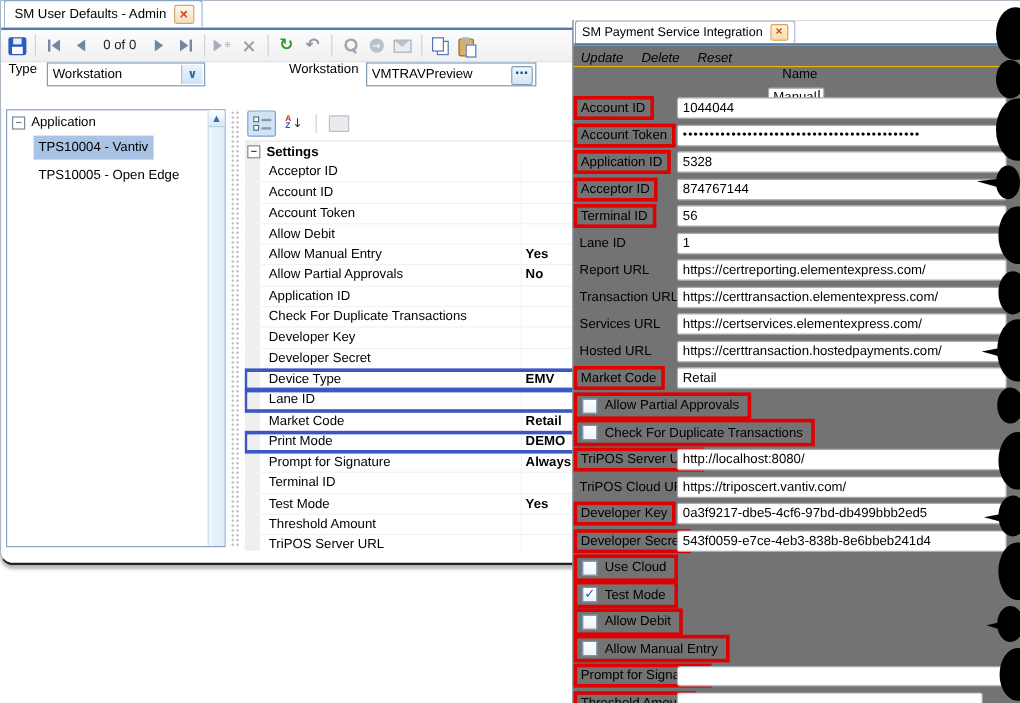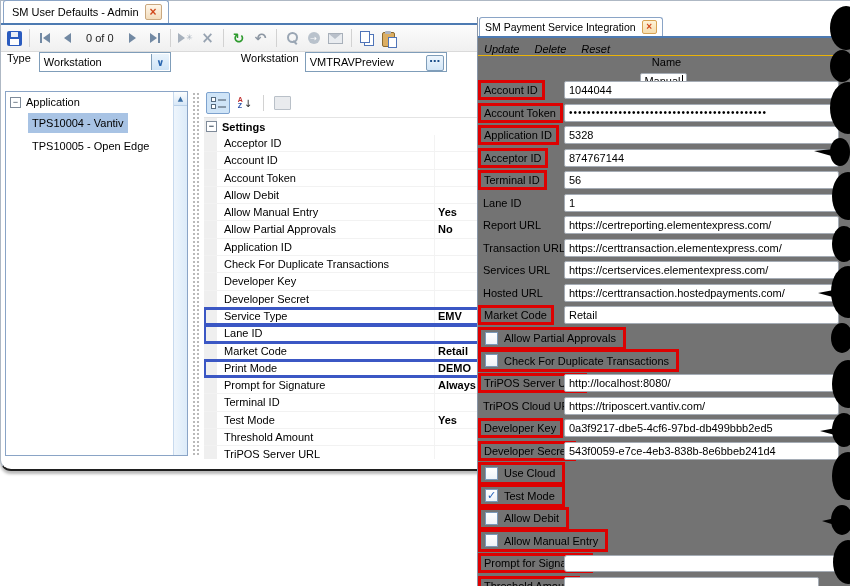--- a/index.html
+++ b/index.html
@@ -313,21 +313,21 @@
             </div>
             <div class="g-row">
               <span class="g-name">Developer Key</span>
               <span class="g-val"></span>
             </div>
             <div class="g-row">
               <span class="g-name">Developer Secret</span>
               <span class="g-val"></span>
             </div>
             <div class="g-row hl">
-              <span class="g-name">Service Type</span>
+              <span class="g-name">Device Type</span>
               <span class="g-val">EMV</span>
             </div>
             <div class="g-row hl">
               <span class="g-name">Lane ID</span>
               <span class="g-val"></span>
             </div>
             <div class="g-row">
               <span class="g-name">Market Code</span>
               <span class="g-val">Retail</span>
             </div>

